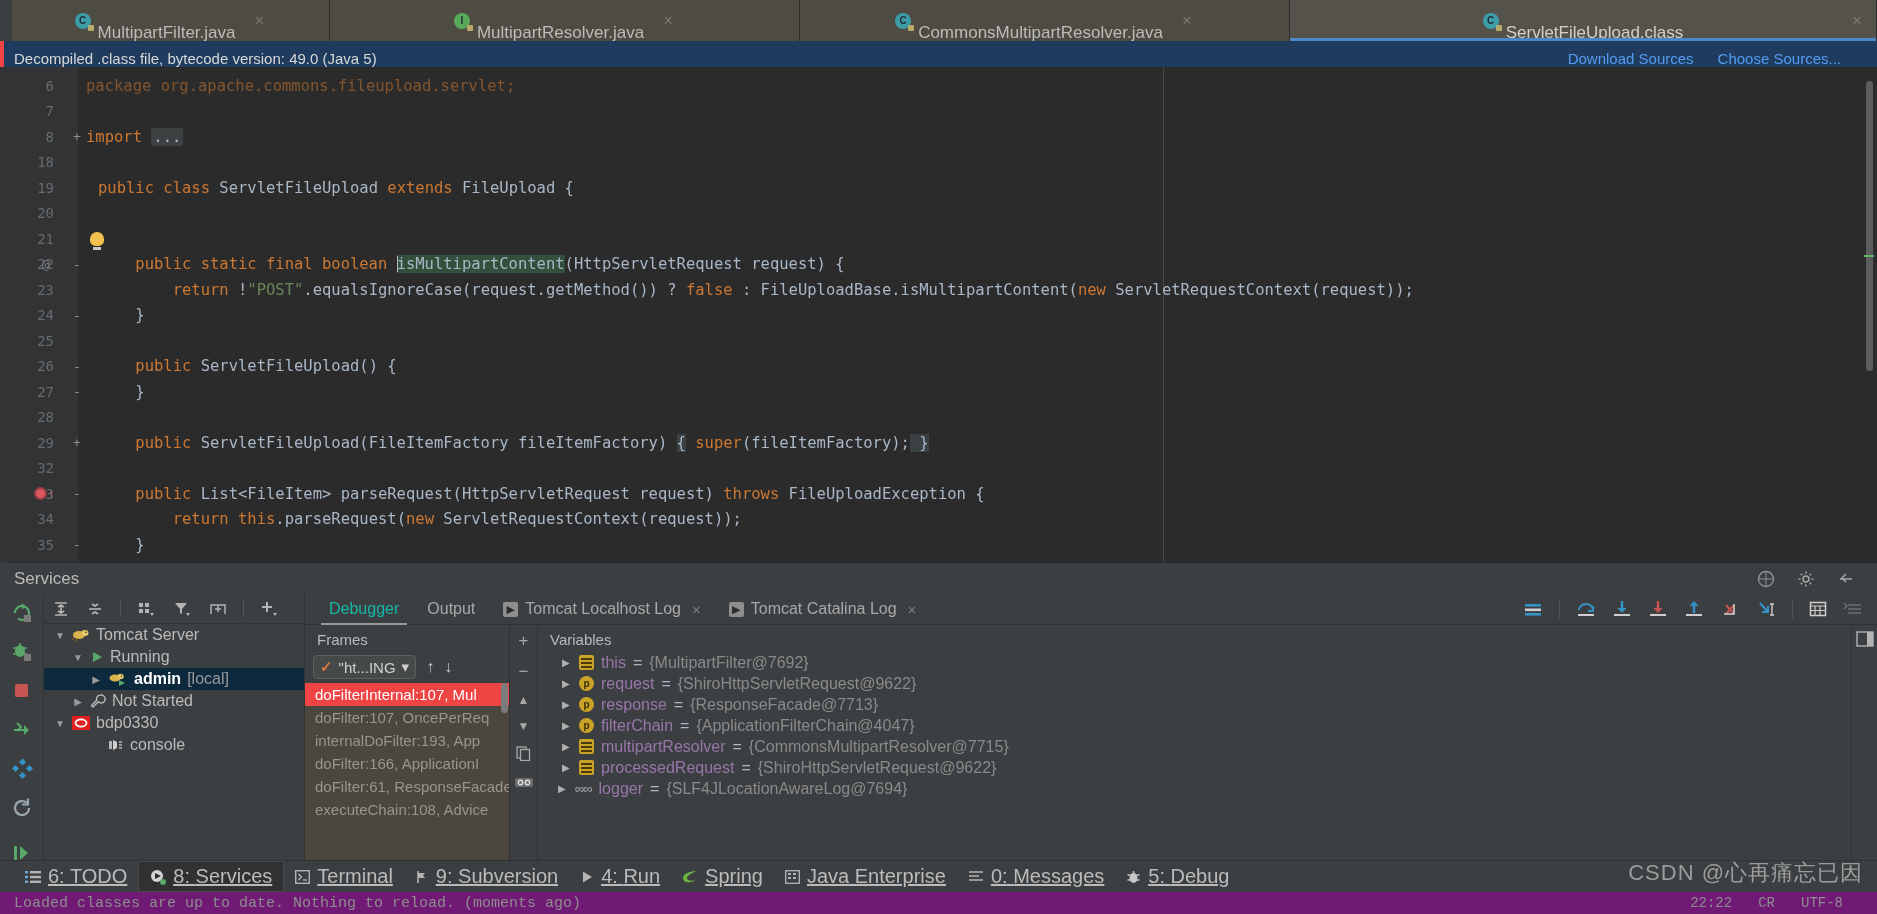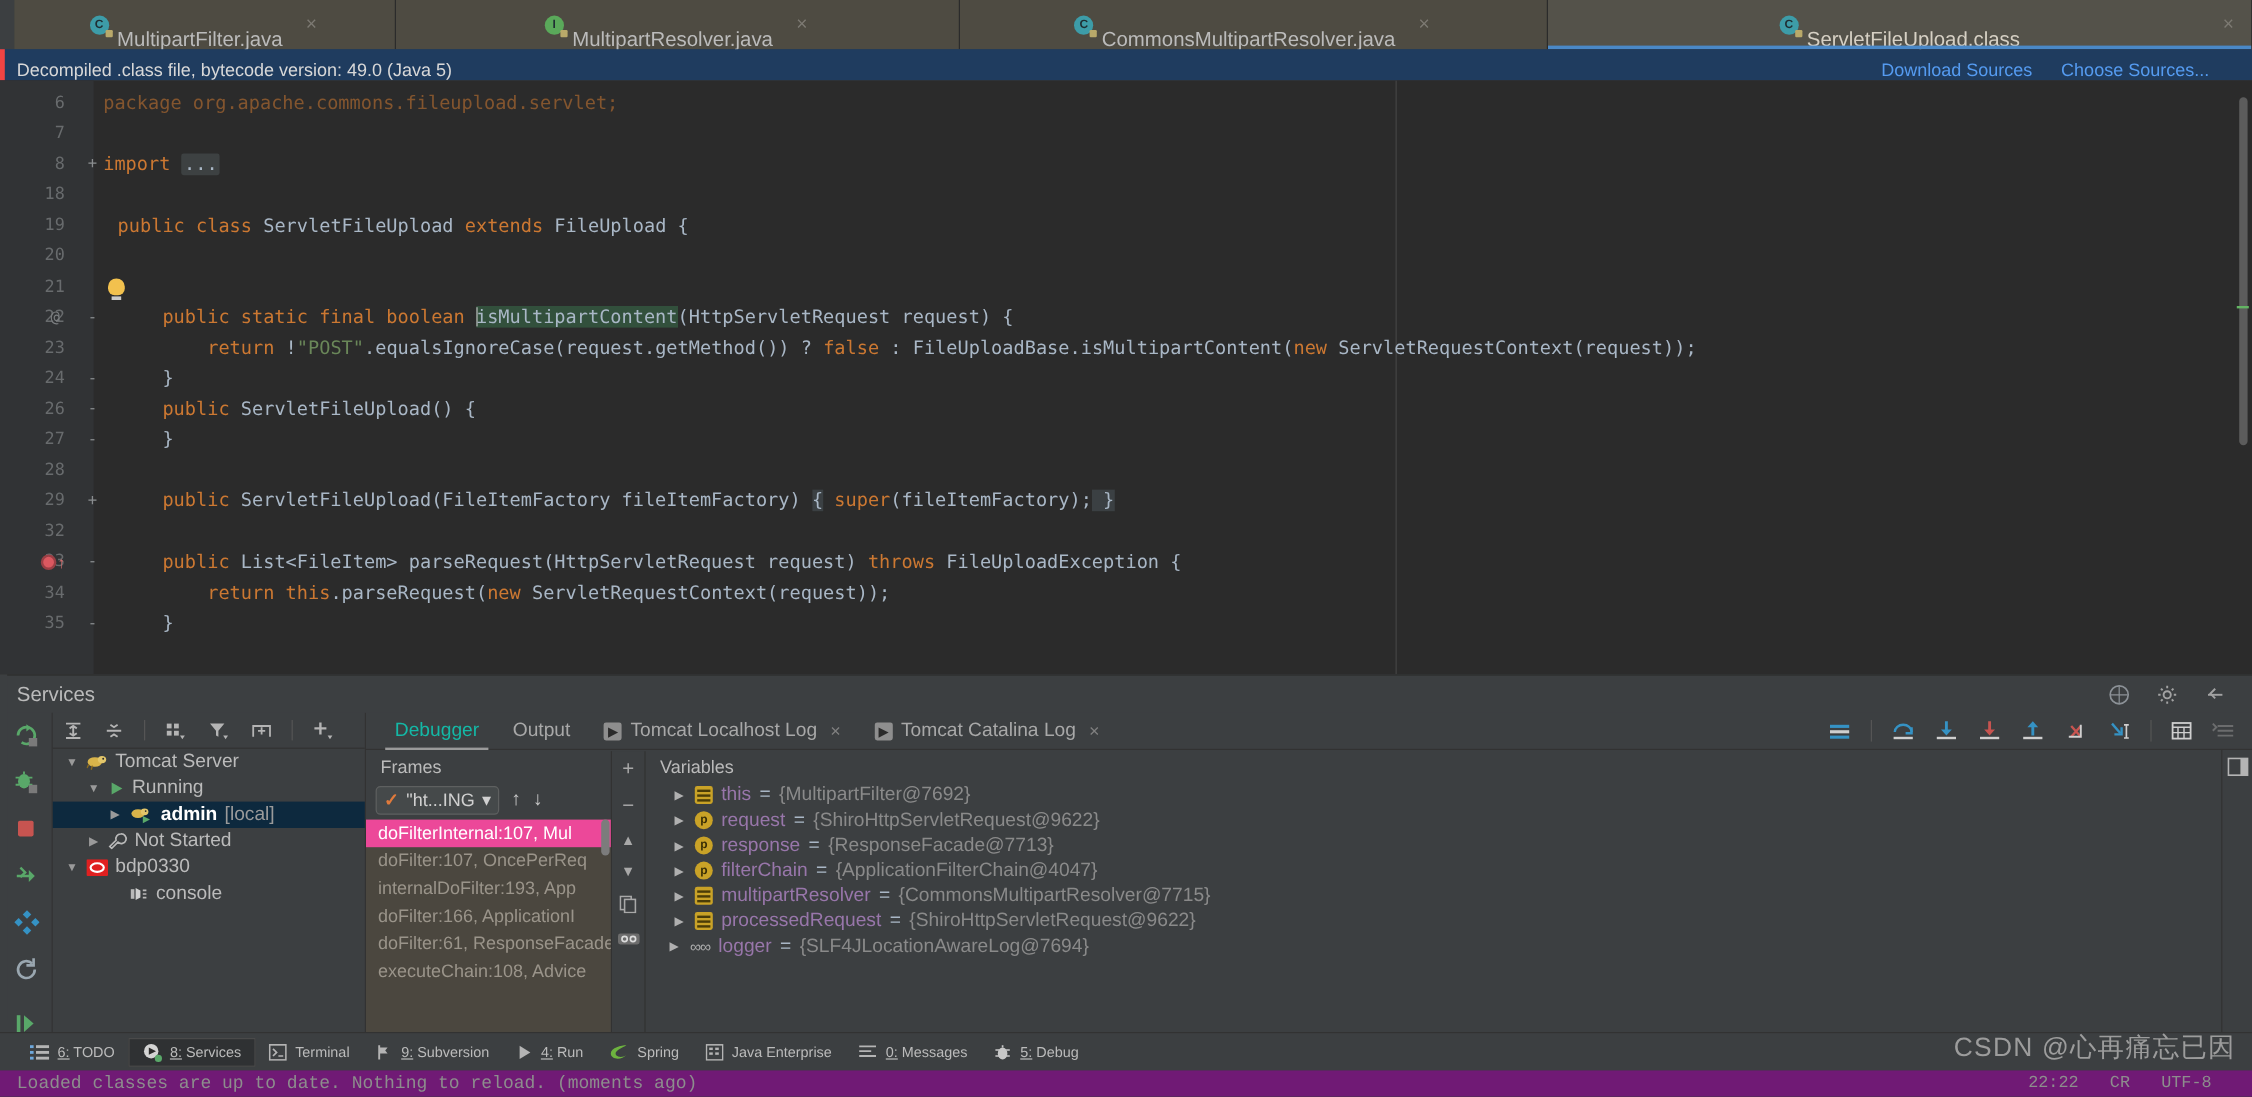--- a/index.html
+++ b/index.html
@@ -185,21 +185,21 @@
     border: 1px solid #5e6060; border-radius: 4px; padding: 2px 6px;
     color: #d0d0d0; font-size: 15px; white-space: nowrap;
   }
   .check { color: #e07a3c; font-size: 15px; font-weight: bold; }
   .arrbtn { color: #c8c8c8; font-size: 16px; }
   .frames-list { position: absolute; left: 0; top: 57px; right: 0; bottom: 0; background: #4b473f; }
   .frame {
     height: 23px; line-height: 23px; padding-left: 10px; color: #9a948a;
     font-size: 15px; white-space: nowrap; overflow: hidden;
   }
-  .frame.selected { background: #ec4899; color: #ffffff; }
+  .frame.selected { background: #ef4444; color: #ffffff; }
   .frames-scroll {
     position: absolute; right: 1px; top: 0; width: 7px; height: 30px;
     background: #7c7c7c; border-radius: 4px;
   }
   .varside {
     width: 28px; background: #3c3f41; display: flex; flex-direction: column;
     align-items: center; padding-top: 6px; gap: 14px; border-right: 1px solid #323232;
   }
   .vs-btn { color: #a8a8a8; font-size: 17px; line-height: 1; }
   .vars-col { flex: 1; position: relative; }
@@ -232,21 +232,21 @@
   }
 
   
   .statusbar {
     position: absolute; left: 0; bottom: 22px; width: 1877px; height: 32px;
     background: #3c3f41; border-top: 1px solid #323232;
     display: flex; align-items: center; padding-left: 14px; gap: 0;
   }
   .swbtn {
     display: flex; align-items: center; gap: 7px; color: #bbbbbb;
-    font-size: 12px; padding: 3px 11px; white-space: nowrap;
+    font-size: 20px; padding: 3px 11px; white-space: nowrap; text-decoration: underline;
   }
   .swbtn.active { background: #2f3133; border: 1px solid #4a4a4a; }
   .swbtn u { text-decoration: underline; }
   .watermark {
     position: absolute; right: 14px; bottom: 26px; color: #9c9c9c;
     font-size: 22px; white-space: nowrap; letter-spacing: 1px;
   }
   .bottombar {
     position: absolute; left: 0; bottom: 0; width: 1877px; height: 22px;
     background: #701a75; display: flex; align-items: center; overflow: hidden; font-family: Liberation Mono, monospace;
@@ -348,20 +348,23 @@
         <span class="lnum">23</span>
         <span class="codeline" style="left:98px;"><span class="kw">        return </span><span class="typ">!</span><span class="str">"POST"</span><span class="typ">.equalsIgnoreCase(request.getMethod()) ? </span><span class="kw">false </span><span class="typ">: FileUploadBase.isMultipartContent(</span><span class="kw">new </span><span class="typ">ServletRequestContext(request));</span></span>
       </div>
 
       <div class="row">
         <span class="lnum">24</span>
         <span class="fold">-</span>
         <span class="codeline" style="left:98px;"><span class="typ">    }</span></span>
       </div>
 
+      <div class="row">
+        <span class="lnum">25</span>
+      </div>
 
       <div class="row">
         <span class="lnum">26</span>
         <span class="fold">-</span>
         <span class="codeline" style="left:98px;"><span class="kw">    public </span><span class="typ">ServletFileUpload() {</span></span>
       </div>
 
       <div class="row">
         <span class="lnum">27</span>
         <span class="fold">-</span>

